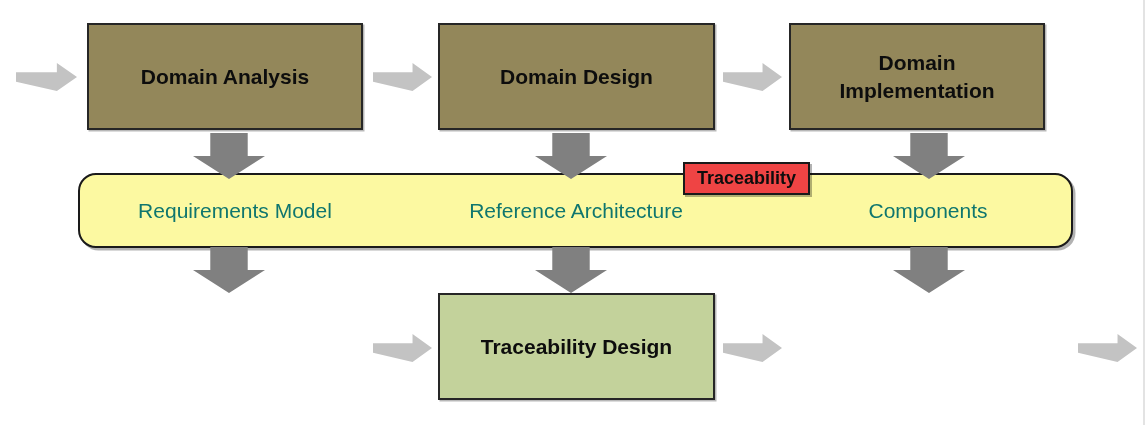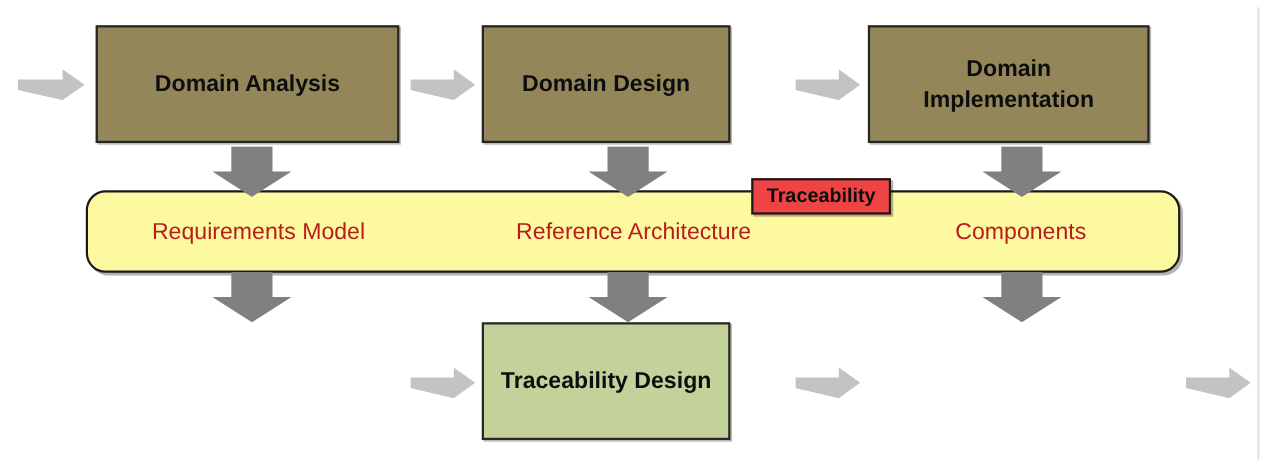--- a/index.html
+++ b/index.html
@@ -1,43 +1,43 @@
 <!DOCTYPE html>
 <html><head>
 <meta charset="utf-8">
 <style>
   html,body{margin:0;padding:0;background:#ffffff;}
   .canvas{
     position:relative;width:1147px;height:425px;background:#ffffff;overflow:hidden;
-    font-family:"Liberation Sans", sans-serif;color:#111111;border-radius:16px;
+    font-family:"Liberation Sans", sans-serif;color:#111111;
   }
   
   .pbox{
     position:absolute;box-sizing:border-box;border:2px solid #262626;
     display:flex;align-items:center;justify-content:center;text-align:center;
     font-weight:bold;font-size:21px;line-height:1.3;color:#0d0d0d;
     box-shadow:1.5px 1.5px 0 rgba(0,0,0,0.28);
   }
   .pbox .label{max-width:222px;}
   .domain-box{background:#93875A;}
   .application-box{background:#C3D29B;}
   .row-top{top:23px;height:107px;}
   .row-bottom{top:293px;height:107px;}
   .col1{left:87px;width:276px;}
-  .col2{left:438px;width:226px;}
+  .col2{left:438px;width:277px;}
   .col3{left:789px;width:256px;}
   
   .band{
     position:absolute;left:78px;top:173px;width:995px;height:75px;box-sizing:border-box;
     background:#FCF9A1;border:2px solid #1a1a1a;border-radius:18px;
     box-shadow:2.5px 2.5px 0 rgba(0,0,0,0.30);z-index:1;
   }
   .band-label{
     position:absolute;top:199px;transform:translateX(-50%);
-    font-size:21px;white-space:nowrap;z-index:4;color:#b91c1c;
+    font-size:21px;white-space:nowrap;z-index:4;color:#0f766e;
   }
   .bl1{left:235px;} .bl2{left:576px;} .bl3{left:928px;}
   .trace{
     position:absolute;left:683px;top:162px;width:127px;height:33px;box-sizing:border-box;
     background:#ef4444;border:2px solid #1a1a1a;
     display:flex;align-items:center;justify-content:center;
     font-weight:bold;font-size:18px;z-index:6;color:#0d0d0d;
     box-shadow:2px 2px 0 rgba(0,0,0,0.30);
   }
   

